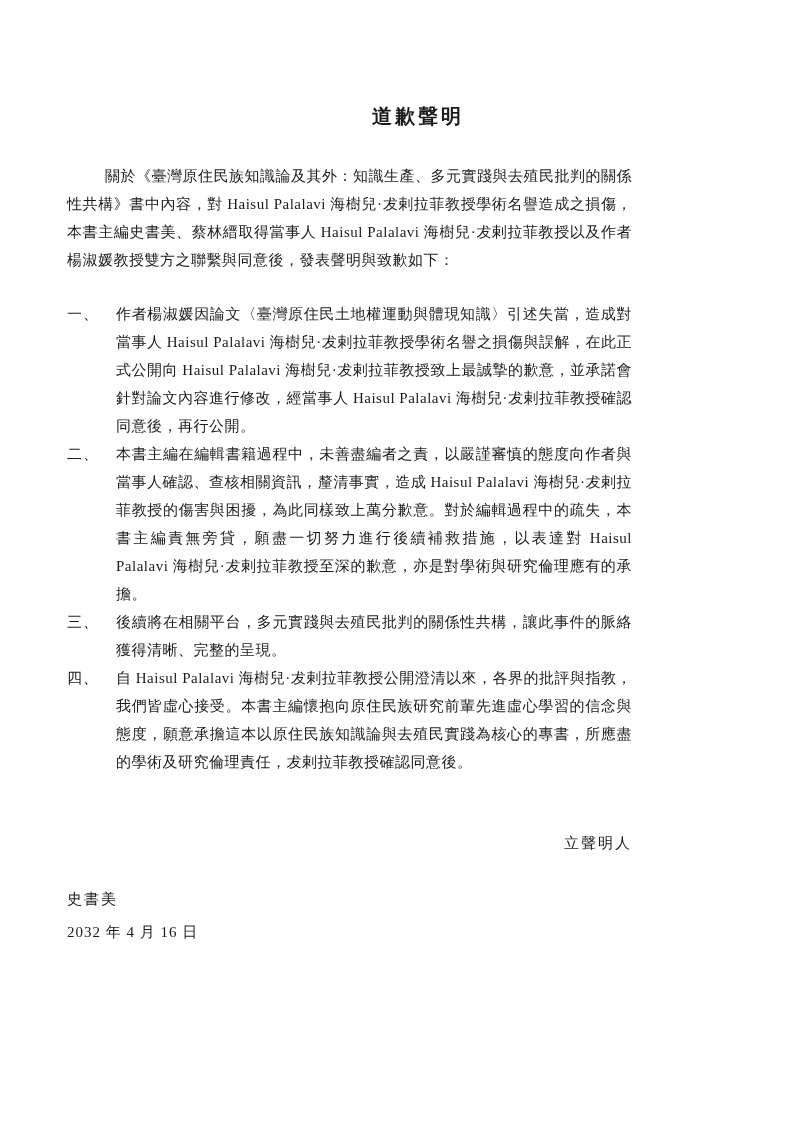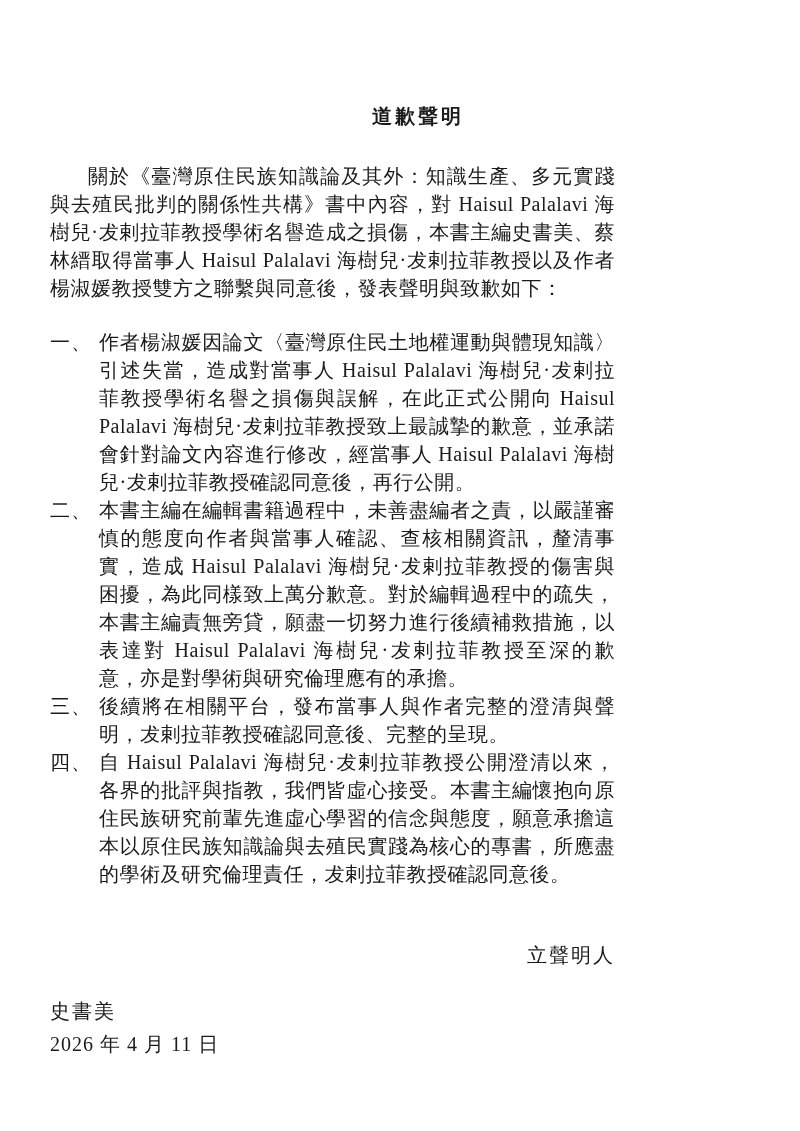--- a/index.html
+++ b/index.html
@@ -18,22 +18,22 @@
     margin-top: 100px;
     text-align: center;
     padding-left: 36px; 
     font-size: 20px;
     line-height: 32px;
     font-weight: bold;
     letter-spacing: 3px;
   }
   .body-col {
     width: 565px;
-    margin-left: 50px;
-    font-size: 20px;
+    margin-left: 67px;
+    font-size: 15px;
     line-height: 28px;
     letter-spacing: 0.5px;
     text-align: justify;
   }
   .intro {
     margin-top: 30px;
     text-indent: 38px;
   }
   .statement-list {
     margin-top: 26px;
@@ -82,32 +82,32 @@
         <span class="item-text">作者楊淑媛因論文〈臺灣原住民土地權運動與體現知識〉引述失當，造成對當事人 Haisul Palalavi 海樹兒·犮剌拉菲教授學術名譽之損傷與誤解，在此正式公開向 Haisul Palalavi 海樹兒·犮剌拉菲教授致上最誠摯的歉意，並承諾會針對論文內容進行修改，經當事人 Haisul Palalavi 海樹兒·犮剌拉菲教授確認同意後，再行公開。</span>
       </div>
 
       <div class="statement-item">
         <span class="item-marker">二、</span>
         <span class="item-text">本書主編在編輯書籍過程中，未善盡編者之責，以嚴謹審慎的態度向作者與當事人確認、查核相關資訊，釐清事實，造成 Haisul Palalavi 海樹兒·犮剌拉菲教授的傷害與困擾，為此同樣致上萬分歉意。對於編輯過程中的疏失，本書主編責無旁貸，願盡一切努力進行後續補救措施，以表達對 Haisul Palalavi 海樹兒·犮剌拉菲教授至深的歉意，亦是對學術與研究倫理應有的承擔。</span>
       </div>
 
       <div class="statement-item">
         <span class="item-marker">三、</span>
-        <span class="item-text">後續將在相關平台，發布當事人與作者完整的澄清與聲明，犮剌拉菲教授確認同意後、完整的呈現。</span>
+        <span class="item-text">後續將在相關平台，多元實踐與去殖民批判的關係性共構，讓此事件的脈絡獲得清晰、完整的呈現。</span>
       </div>
 
       <div class="statement-item">
         <span class="item-marker">四、</span>
         <span class="item-text">自 Haisul Palalavi 海樹兒·犮剌拉菲教授公開澄清以來，各界的批評與指教，我們皆虛心接受。本書主編懷抱向原住民族研究前輩先進虛心學習的信念與態度，願意承擔這本以原住民族知識論與去殖民實踐為核心的專書，所應盡的學術及研究倫理責任，犮剌拉菲教授確認同意後。</span>
       </div>
 
     </div>
 
     <div class="declarant">立聲明人</div>
 
     <div class="signatures">
       <div class="sig-name">史書美</div>
-      <div class="sig-date">2026 年 4 月 11 日</div>
+      <div class="sig-date">2032 年 4 月 16 日</div>
     </div>
 
   </div>
 
 </div>
 
 </body></html>

